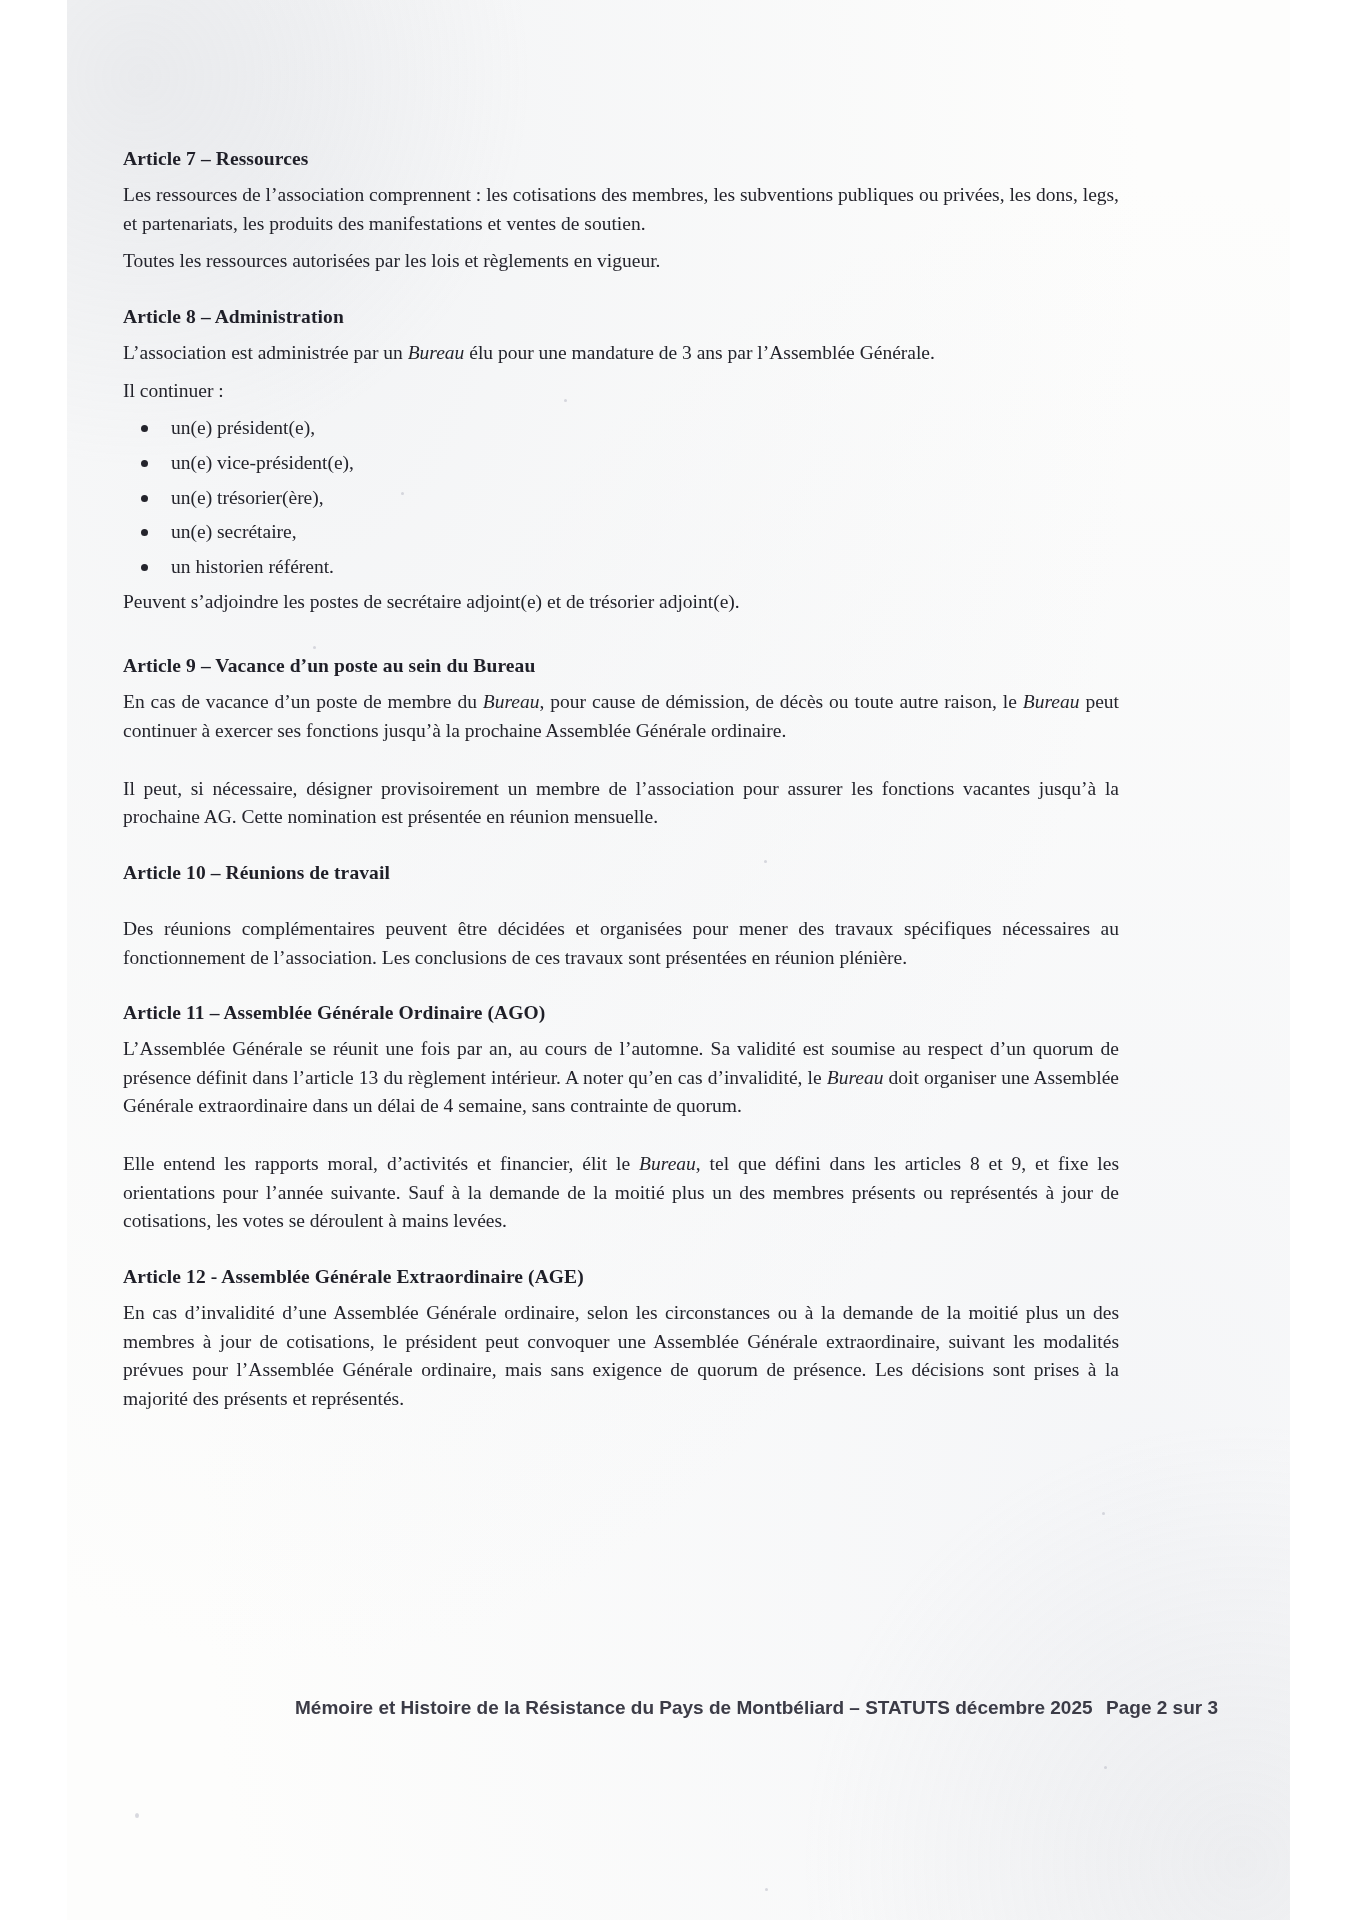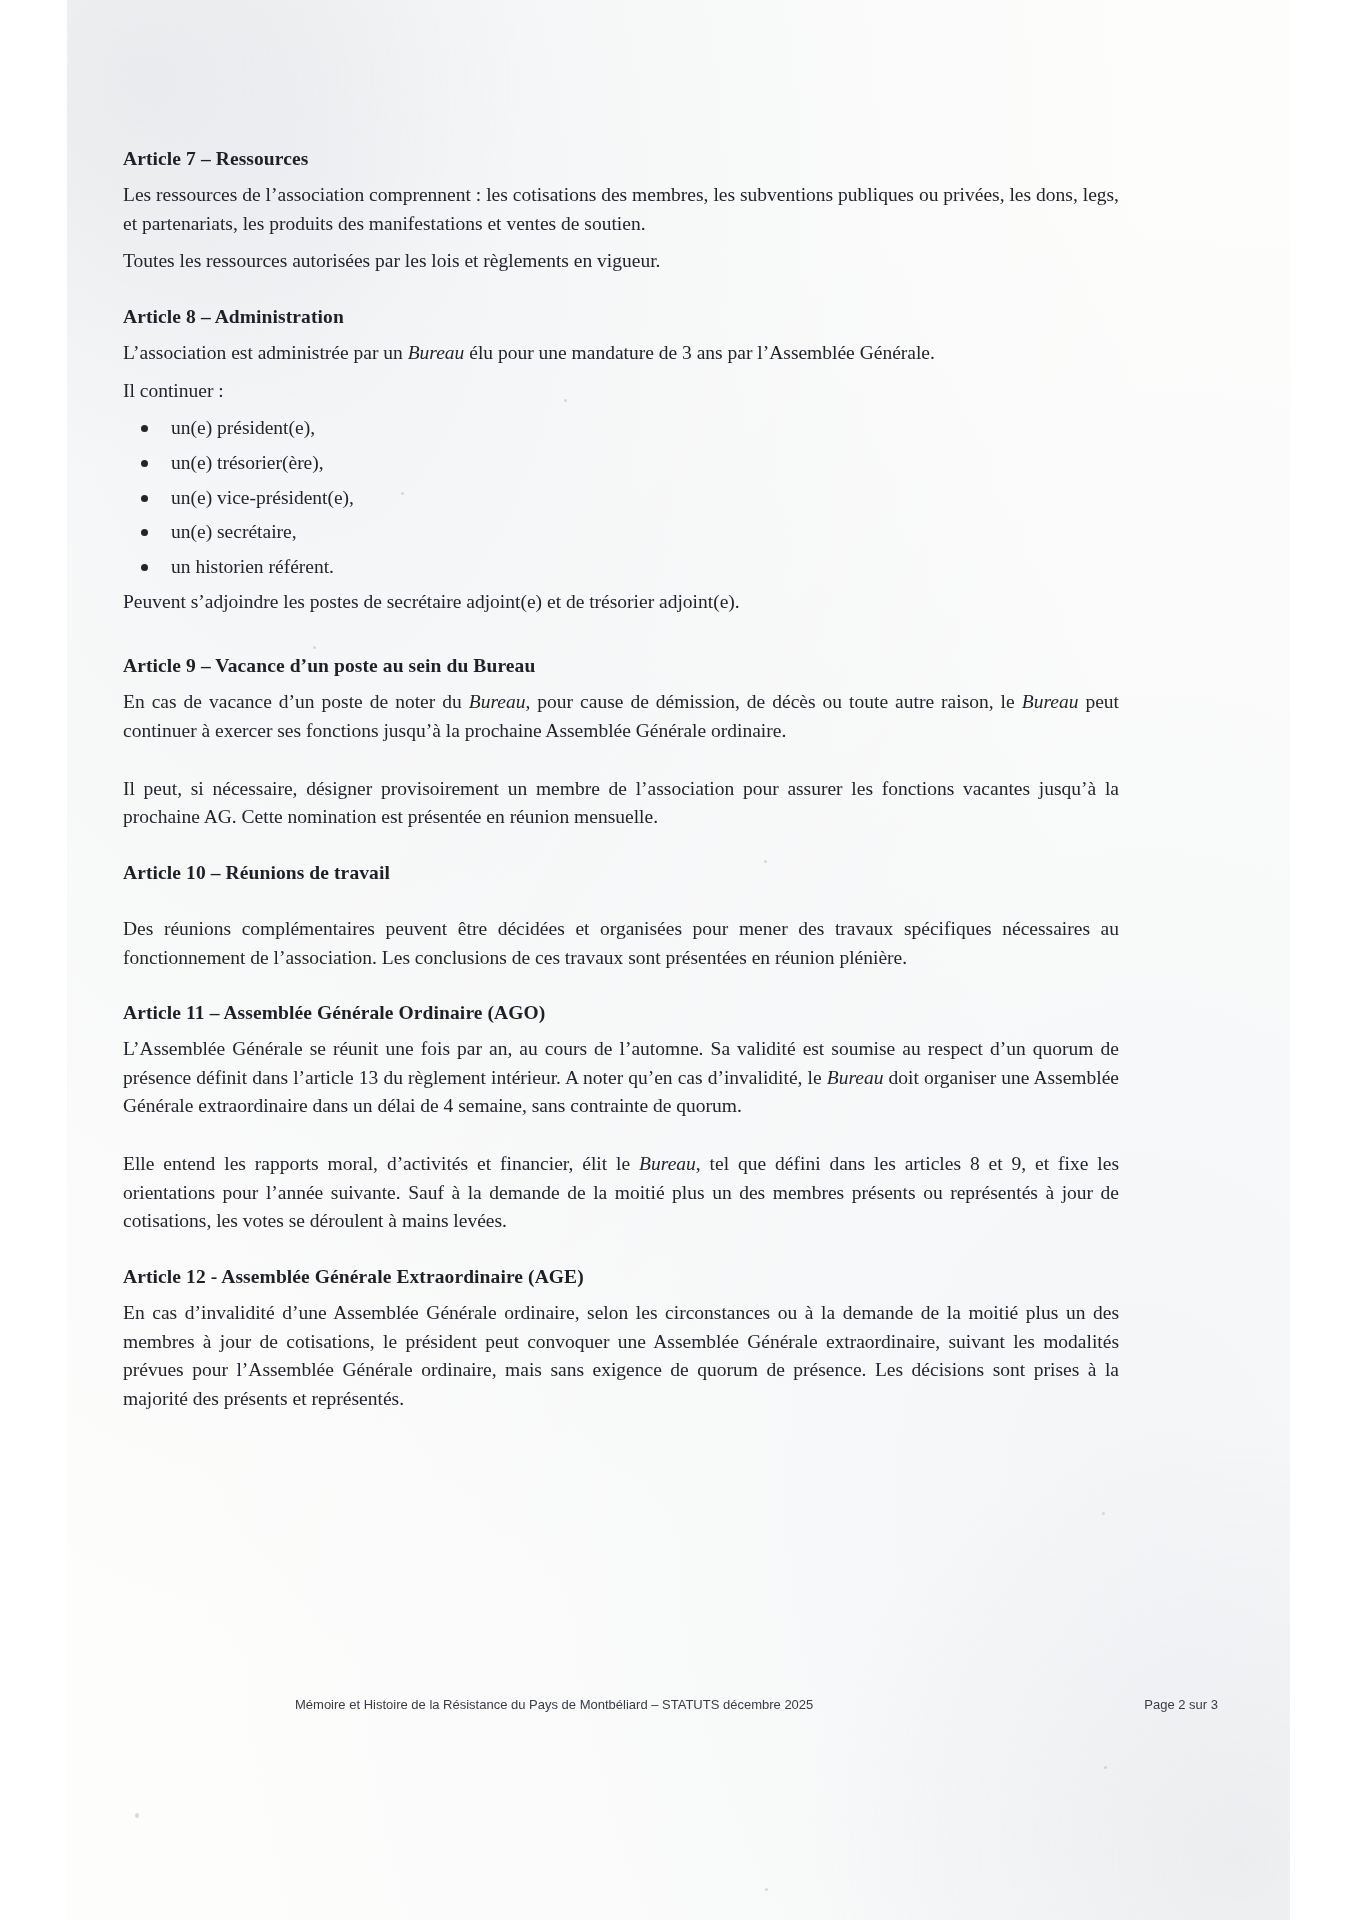--- a/index.html
+++ b/index.html
@@ -108,22 +108,23 @@
 
   .footer {
     position: absolute;
     left: 56px;
     right: 56px;
     top: 1697px;
     display: flex;
     justify-content: space-between;
     align-items: baseline;
     font-family: "Liberation Sans", "DejaVu Sans", sans-serif;
-    font-size: 13px;
+    font-size: 19px;
     color: #3b3b46;
+    font-weight: bold;
   }
 
   .footer .footer-left {
     margin-left: 172px;
   }
 
   .footer .footer-right {
     margin-right: 16px;
     white-space: nowrap;
   }
@@ -153,34 +154,34 @@
 
     <div class="spacer-lg"></div>
 
     <section class="sec">
       <h2 class="article-heading">Article 8 – Administration</h2>
       <p class="body-text"><span>L’association est administrée par un </span><em class="term">Bureau</em><span> élu pour une mandature de 3 ans par l’Assemblée Générale.</span></p>
       <p class="body-text">Il continuer :</p>
 
       <ul class="bullets">
         <li><span class="dot"></span><span>un(e) président(e),</span></li>
+        <li><span class="dot"></span><span>un(e) vice-président(e),</span></li>
         <li><span class="dot"></span><span>un(e) trésorier(ère),</span></li>
-        <li><span class="dot"></span><span>un(e) vice-président(e),</span></li>
         <li><span class="dot"></span><span>un(e) secrétaire,</span></li>
         <li><span class="dot"></span><span>un historien référent.</span></li>
       </ul>
 
       <p class="body-text">Peuvent s’adjoindre les postes de secrétaire adjoint(e) et de trésorier adjoint(e).</p>
     </section>
 
     <div class="spacer-lg"></div>
 
     <section class="sec">
       <h2 class="article-heading">Article 9 – Vacance d’un poste au sein du Bureau</h2>
-      <p class="body-text"><span>En cas de vacance d’un poste de noter du </span><em class="term">Bureau</em><span>, pour cause de démission, de décès ou toute autre raison, le </span><em class="term">Bureau</em><span> peut continuer à exercer ses fonctions jusqu’à la prochaine Assemblée Générale ordinaire.</span></p>
+      <p class="body-text"><span>En cas de vacance d’un poste de membre du </span><em class="term">Bureau</em><span>, pour cause de démission, de décès ou toute autre raison, le </span><em class="term">Bureau</em><span> peut continuer à exercer ses fonctions jusqu’à la prochaine Assemblée Générale ordinaire.</span></p>
       <div class="spacer-md"></div>
       <p class="body-text last">Il peut, si nécessaire, désigner provisoirement un membre de l’association pour assurer les fonctions vacantes jusqu’à la prochaine AG. Cette nomination est présentée en réunion mensuelle.</p>
     </section>
 
     <div class="spacer-lg"></div>
 
     <section class="sec">
       <h2 class="article-heading">Article 10 – Réunions de travail</h2>
       <div class="spacer-md"></div>
       <p class="body-text last">Des réunions complémentaires peuvent être décidées et organisées pour mener des travaux spécifiques nécessaires au fonctionnement de l’association. Les conclusions de ces travaux sont présentées en réunion plénière.</p>

